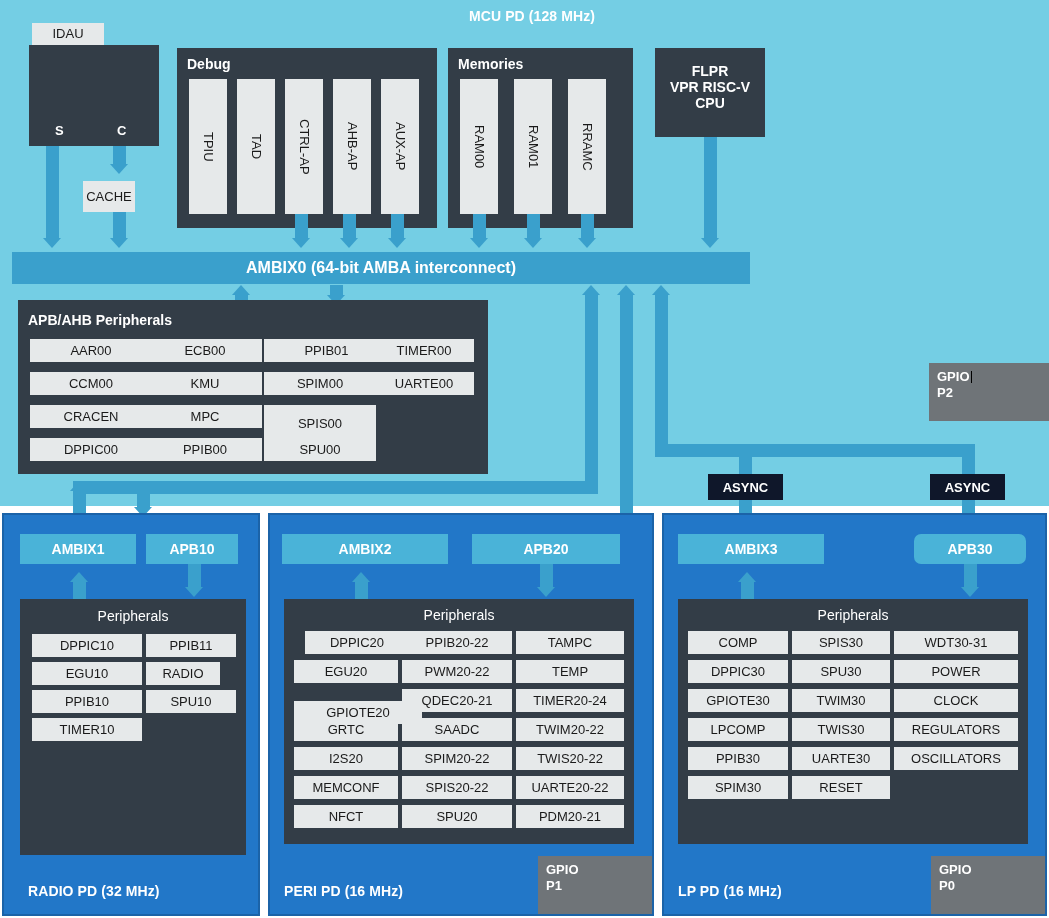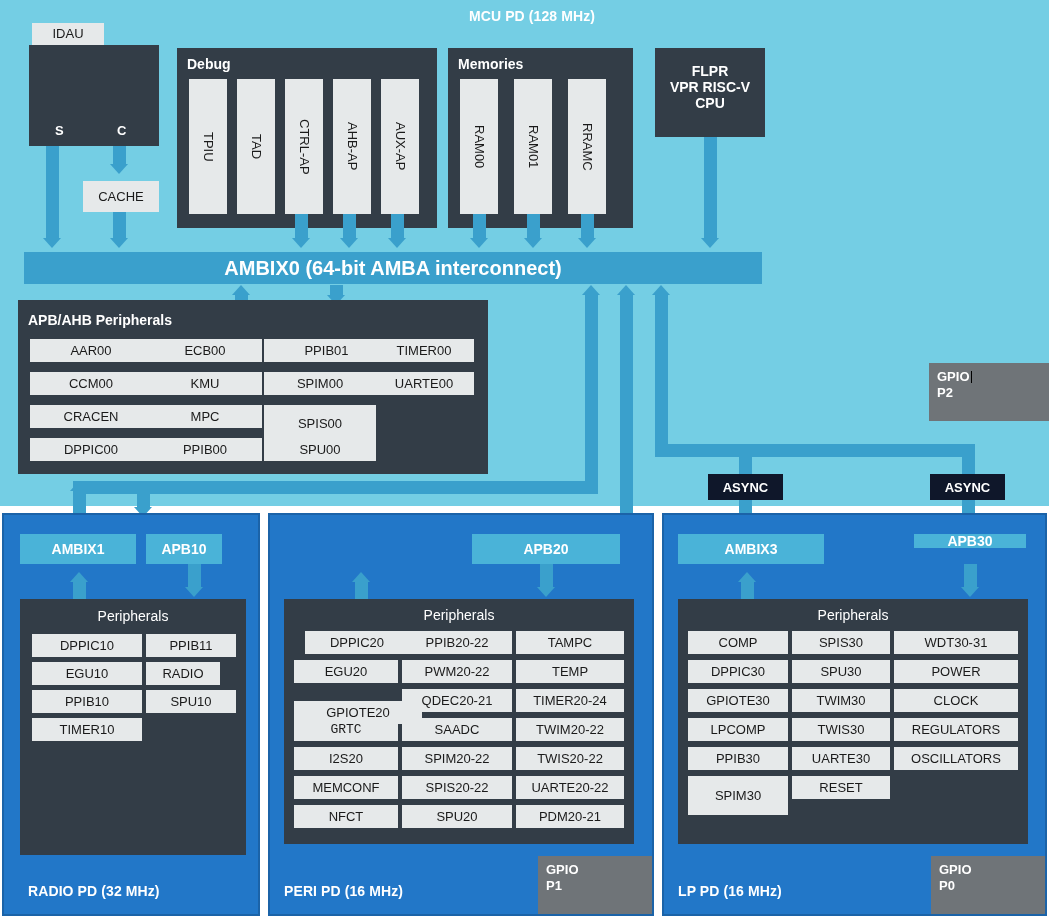--- a/index.html
+++ b/index.html
@@ -19,21 +19,21 @@
   .darkbox-title.center{width:100%;text-align:center;}
 
   
   .chip{background:#e6e9ea;color:#1a1a1a;font-size:13px;display:flex;align-items:center;
         justify-content:center;text-align:center;line-height:1.05;}
   .chip.vert{writing-mode:vertical-rl;}
 
   
   .bus{background:#3aa0cc;color:#ffffff;display:flex;align-items:center;justify-content:center;
        font-size:14px;font-weight:bold;}
-  .bus.big{font-size:20px;margin-left:12px;}
+  .bus.big{font-size:16px;}
   .bridge{background:#4ab3d8;color:#ffffff;display:flex;align-items:center;justify-content:center;
        font-size:14px;font-weight:bold;}
   .async{background:#0f172a;color:#ffffff;display:flex;align-items:center;justify-content:center;
        font-size:13px;font-weight:bold;}
 
   
   .cpu-label{color:#ffffff;font-weight:bold;font-size:14px;text-align:center;line-height:1.15;}
   .port-label{position:absolute;color:#ffffff;font-weight:bold;font-size:13px;}
 
   
@@ -62,21 +62,21 @@
   <div class="abs darkbox" style="left:29px;top:45px;width:130px;height:101px;">
     <div class="port-label" style="left:26px;top:78px;">S</div>
     <div class="port-label" style="left:88px;top:78px;">C</div>
   </div>
 
   <div class="abs conn" style="left:46px;top:146px;width:13px;height:93px;"></div>
   <div class="abs arrow-dn" style="left:43px;top:238px;"></div>
 
   <div class="abs conn" style="left:113px;top:146px;width:13px;height:19px;"></div>
   <div class="abs arrow-dn" style="left:110px;top:164px;"></div>
-  <div class="abs chip" style="left:83px;top:181px;width:76px;height:31px;">CACHE</div>
+  <div class="abs chip" style="left:83px;top:181px;width:52px;height:31px;">CACHE</div>
 
   <div class="abs conn" style="left:113px;top:212px;width:13px;height:27px;"></div>
   <div class="abs arrow-dn" style="left:110px;top:238px;"></div>
 
   <div class="abs darkbox" style="left:177px;top:48px;width:260px;height:180px;">
     <div class="darkbox-title" style="position:absolute;left:10px;top:8px;">Debug</div>
     <div class="abs chip vert" style="left:12px;top:31px;width:38px;height:135px;">TPIU</div>
     <div class="abs chip vert" style="left:60px;top:31px;width:38px;height:135px;">TAD</div>
     <div class="abs chip vert" style="left:108px;top:31px;width:38px;height:135px;">CTRL-AP</div>
     <div class="abs chip vert" style="left:156px;top:31px;width:38px;height:135px;">AHB-AP</div>
@@ -168,21 +168,21 @@
   <div class="abs conn" style="left:739px;top:444px;width:13px;height:30px;"></div>
 
   <div class="abs async" style="left:708px;top:474px;width:75px;height:26px;">ASYNC</div>
   <div class="abs async" style="left:930px;top:474px;width:75px;height:26px;">ASYNC</div>
   <div class="abs conn" style="left:739px;top:500px;width:13px;height:36px;"></div>
   <div class="abs conn" style="left:962px;top:500px;width:13px;height:52px;"></div>
   <div class="abs arrow-dn" style="left:959px;top:551px;"></div>
 
   <div class="abs pd-low" style="left:2px;top:513px;width:258px;height:403px;">
     <div class="abs bridge" style="left:16px;top:19px;width:116px;height:30px;">AMBIX1</div>
-    <div class="abs bridge" style="left:142px;top:19px;width:76px;height:30px;">APB10</div>
+    <div class="abs bridge" style="left:142px;top:19px;width:92px;height:30px;">APB10</div>
 
     <div class="abs arrow-up" style="left:66px;top:57px;"></div>
     <div class="abs conn" style="left:69px;top:66px;width:13px;height:24px;"></div>
     <div class="abs conn" style="left:184px;top:49px;width:13px;height:24px;"></div>
     <div class="abs arrow-dn" style="left:181px;top:72px;"></div>
 
     <div class="abs darkbox" style="left:16px;top:84px;width:226px;height:256px;">
       <div class="darkbox-title center" style="position:absolute;left:0;top:9px;font-weight:normal;">Peripherals</div>
       <div class="abs chip" style="left:12px;top:35px;width:110px;height:23px;">DPPIC10</div>
       <div class="abs chip" style="left:12px;top:63px;width:110px;height:23px;">EGU10</div>
@@ -190,34 +190,35 @@
       <div class="abs chip" style="left:12px;top:119px;width:110px;height:23px;">TIMER10</div>
       <div class="abs chip" style="left:126px;top:35px;width:90px;height:23px;">PPIB11</div>
       <div class="abs chip" style="left:126px;top:63px;width:74px;height:23px;">RADIO</div>
       <div class="abs chip" style="left:126px;top:91px;width:90px;height:23px;">SPU10</div>
     </div>
 
     <div class="abs pd-title" style="left:24px;top:368px;">RADIO PD (32 MHz)</div>
   </div>
 
   <div class="abs pd-low" style="left:268px;top:513px;width:386px;height:403px;">
+    <div class="abs bridge" style="left:12px;top:19px;width:166px;height:30px;">AMBIX2</div>
     <div class="abs bridge" style="left:202px;top:19px;width:148px;height:30px;">APB20</div>
 
     <div class="abs arrow-up" style="left:82px;top:57px;"></div>
     <div class="abs conn" style="left:85px;top:66px;width:13px;height:24px;"></div>
     <div class="abs conn" style="left:270px;top:49px;width:13px;height:24px;"></div>
     <div class="abs arrow-dn" style="left:267px;top:72px;"></div>
 
     <div class="abs darkbox" style="left:14px;top:84px;width:350px;height:245px;">
       <div class="darkbox-title center" style="position:absolute;left:0;top:8px;font-weight:normal;">Peripherals</div>
 
       <div class="abs chip" style="left:10px;top:32px;width:104px;height:23px;margin-left:11px;">DPPIC20</div>
       <div class="abs chip" style="left:10px;top:61px;width:104px;height:23px;">EGU20</div>
       <div class="abs chip" style="left:10px;top:102px;width:128px;height:23px;">GPIOTE20</div>
-      <div class="abs chip" style="left:10px;top:119px;width:104px;height:23px;font-family:Liberation Mono, monospace;">GRTC</div>
+      <div class="abs chip" style="left:10px;top:119px;width:104px;height:23px;">GRTC</div>
       <div class="abs chip" style="left:10px;top:148px;width:104px;height:23px;">I2S20</div>
       <div class="abs chip" style="left:10px;top:177px;width:104px;height:23px;">MEMCONF</div>
       <div class="abs chip" style="left:10px;top:206px;width:104px;height:23px;">NFCT</div>
 
       <div class="abs chip" style="left:118px;top:32px;width:110px;height:23px;">PPIB20-22</div>
       <div class="abs chip" style="left:118px;top:61px;width:110px;height:23px;">PWM20-22</div>
       <div class="abs chip" style="left:118px;top:90px;width:110px;height:23px;">QDEC20-21</div>
       <div class="abs chip" style="left:118px;top:119px;width:110px;height:23px;">SAADC</div>
       <div class="abs chip" style="left:118px;top:148px;width:110px;height:23px;">SPIM20-22</div>
       <div class="abs chip" style="left:118px;top:177px;width:110px;height:23px;">SPIS20-22</div>
@@ -235,36 +236,36 @@
     <div class="abs pd-title" style="left:14px;top:368px;">PERI PD (16 MHz)</div>
 
     <div class="abs gpio" style="left:268px;top:341px;width:114px;height:58px;">
       <span>GPIO</span><br>
       <span>P1</span>
     </div>
   </div>
 
   <div class="abs pd-low" style="left:662px;top:513px;width:385px;height:403px;">
     <div class="abs bridge" style="left:14px;top:19px;width:146px;height:30px;">AMBIX3</div>
-    <div class="abs bridge" style="left:250px;top:19px;width:112px;height:14px;">APB30</div>
+    <div class="abs bridge" style="left:250px;top:19px;width:112px;height:30px;border-radius:7px;">APB30</div>
 
     <div class="abs arrow-up" style="left:74px;top:57px;"></div>
     <div class="abs conn" style="left:77px;top:66px;width:13px;height:24px;"></div>
     <div class="abs conn" style="left:300px;top:49px;width:13px;height:24px;"></div>
     <div class="abs arrow-dn" style="left:297px;top:72px;"></div>
 
     <div class="abs darkbox" style="left:14px;top:84px;width:350px;height:245px;">
       <div class="darkbox-title center" style="position:absolute;left:0;top:8px;font-weight:normal;">Peripherals</div>
 
       <div class="abs chip" style="left:10px;top:32px;width:100px;height:23px;">COMP</div>
       <div class="abs chip" style="left:10px;top:61px;width:100px;height:23px;">DPPIC30</div>
       <div class="abs chip" style="left:10px;top:90px;width:100px;height:23px;">GPIOTE30</div>
       <div class="abs chip" style="left:10px;top:119px;width:100px;height:23px;">LPCOMP</div>
       <div class="abs chip" style="left:10px;top:148px;width:100px;height:23px;">PPIB30</div>
-      <div class="abs chip" style="left:10px;top:177px;width:100px;height:39px;">SPIM30</div>
+      <div class="abs chip" style="left:10px;top:177px;width:100px;height:23px;">SPIM30</div>
 
       <div class="abs chip" style="left:114px;top:32px;width:98px;height:23px;">SPIS30</div>
       <div class="abs chip" style="left:114px;top:61px;width:98px;height:23px;">SPU30</div>
       <div class="abs chip" style="left:114px;top:90px;width:98px;height:23px;">TWIM30</div>
       <div class="abs chip" style="left:114px;top:119px;width:98px;height:23px;">TWIS30</div>
       <div class="abs chip" style="left:114px;top:148px;width:98px;height:23px;">UARTE30</div>
       <div class="abs chip" style="left:114px;top:177px;width:98px;height:23px;">RESET</div>
 
       <div class="abs chip" style="left:216px;top:32px;width:124px;height:23px;">WDT30-31</div>
       <div class="abs chip" style="left:216px;top:61px;width:124px;height:23px;">POWER</div>

